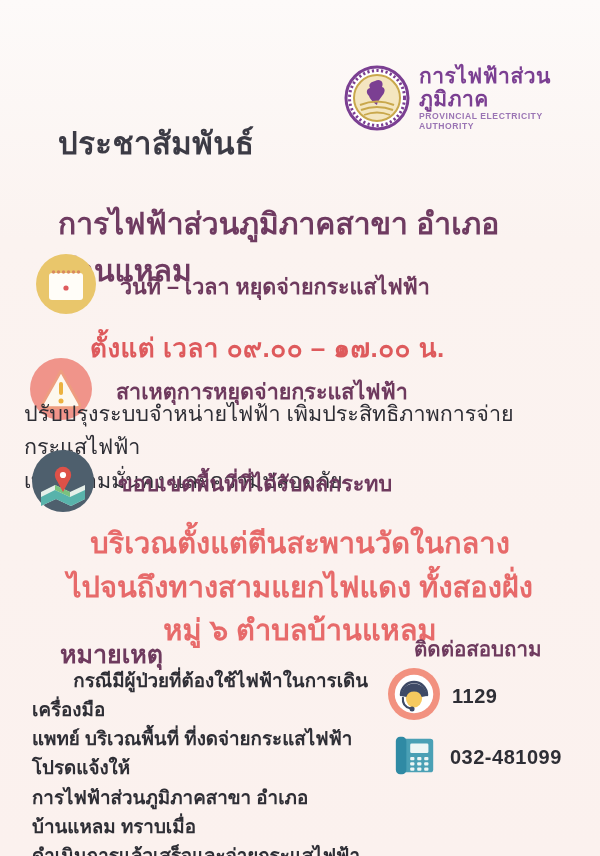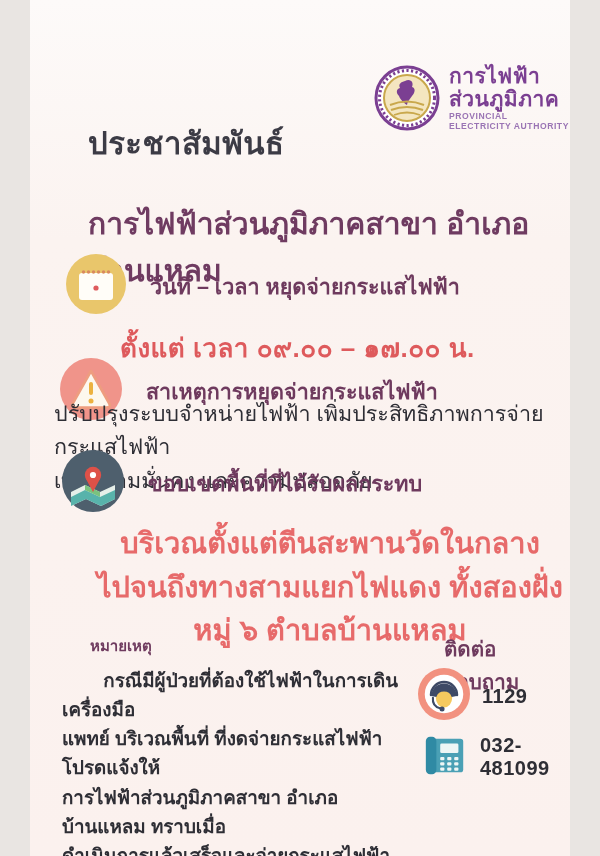--- a/index.html
+++ b/index.html
@@ -1,17 +1,17 @@
 <!DOCTYPE html>
 <html><head>
 <meta charset="utf-8">
 <style>
   html,body{margin:0;padding:0;}
   body{font-family:"Liberation Sans","DejaVu Sans",sans-serif;background:#e9e5e2;}
-  .page{position:relative;width:540px;height:856px;margin:0 auto;overflow:hidden;
+  .page{position:relative;width:600px;height:856px;margin:0 auto;overflow:hidden;
         background:linear-gradient(180deg,#fdfaf9 0%,#fbf3f0 28%,#fbf1ee 100%);}
 
   
   .logo-row{position:absolute;top:64px;left:344px;display:flex;align-items:center;gap:9px;}
   .logo-badge{width:66px;height:66px;flex:0 0 auto;}
   .logo-text{display:flex;flex-direction:column;line-height:1.1;}
   .logo-th{font-size:21px;font-weight:700;color:#7b3f92;letter-spacing:.5px;}
   .logo-en{font-size:8.6px;font-weight:700;color:#9a74b4;letter-spacing:.55px;margin-top:2px;}
 
   
@@ -30,21 +30,21 @@
   .date-line{top:292px;}
   .time-line{top:327px;}
 
   .reason-body{position:absolute;top:398px;left:24px;width:540px;font-size:21.5px;font-weight:400;
                color:#2e2e35;line-height:1.55;white-space:pre-line;}
 
   .area-body{position:absolute;top:522px;left:0;width:600px;text-align:center;font-size:29px;font-weight:700;
              color:#e76а6a;color:#e76a6a;line-height:1.5;white-space:pre-line;}
 
   
-  .note-heading{position:absolute;top:634px;left:60px;font-size:15px;font-weight:700;color:#6e3a5e;}
+  .note-heading{position:absolute;top:634px;left:60px;font-size:25px;font-weight:700;color:#6e3a5e;}
   .note-body{position:absolute;top:666px;left:32px;width:352px;font-size:18.8px;color:#2e2e35;
              line-height:1.55;white-space:pre-line;text-indent:2.2em;font-weight:600;}
   .contact-heading{position:absolute;top:632px;left:414px;font-size:20.5px;font-weight:700;color:#6e3a5e;}
   .contact-item{position:absolute;display:flex;align-items:center;gap:12px;}
   .contact-hotline{top:668px;left:388px;}
   .contact-phone{top:732px;left:392px;}
   .contact-number{font-size:20px;color:#2e2e35;font-weight:600;letter-spacing:.5px;}
 </style>
 </head>
 <body>

